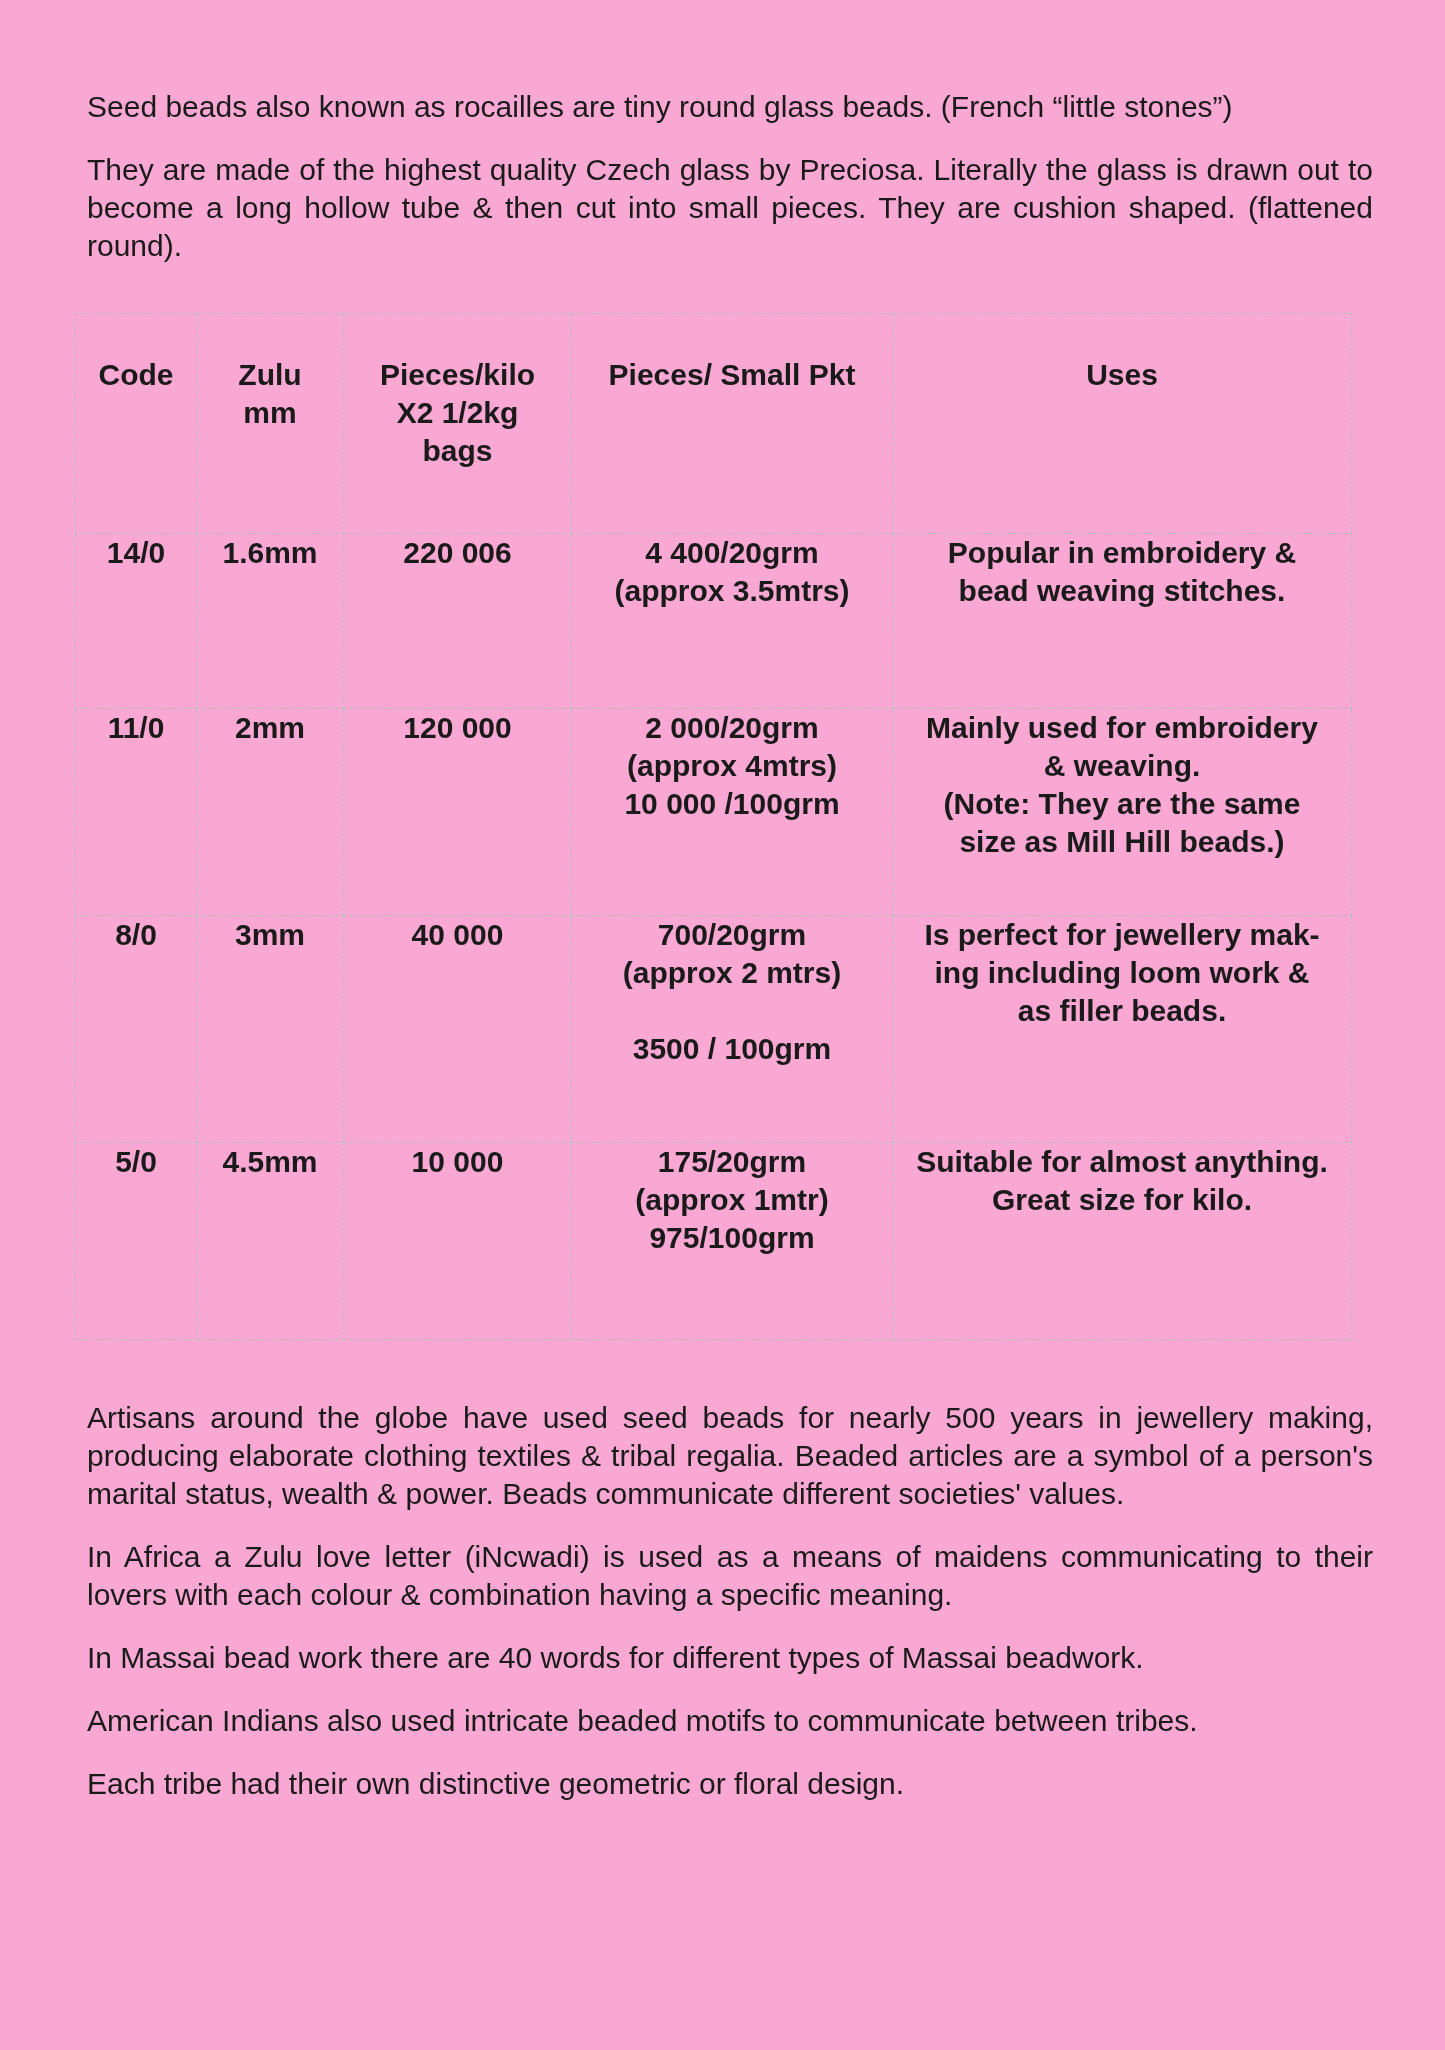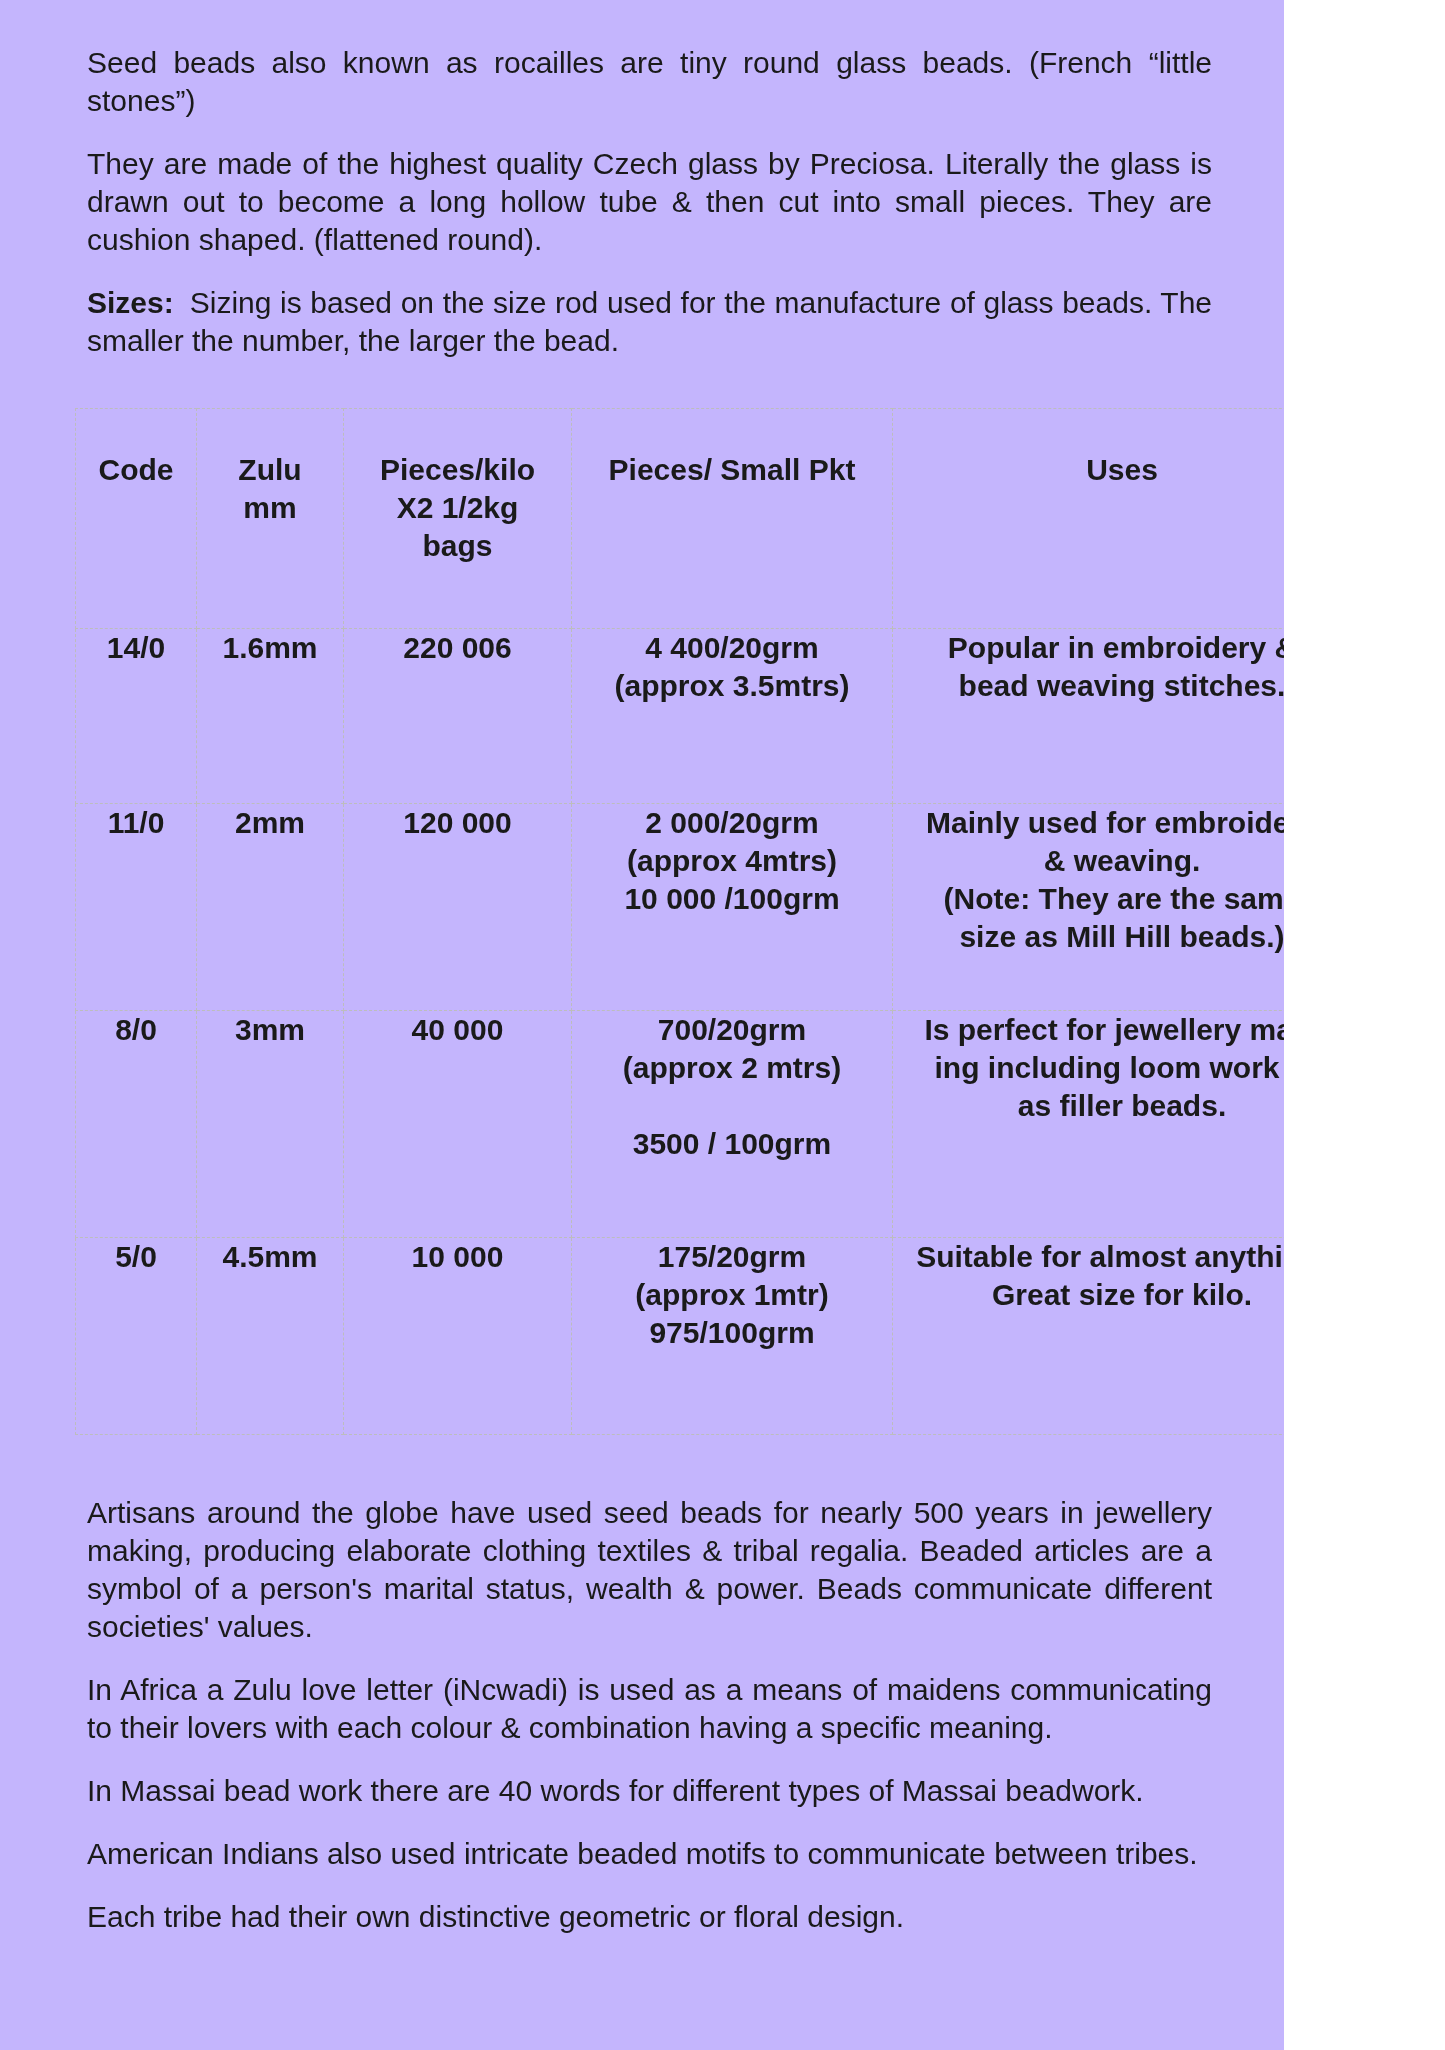--- a/index.html
+++ b/index.html
@@ -1,27 +1,27 @@
 <!DOCTYPE html>
 <html><head>
 <meta charset="utf-8">
 <style>
   html,body{margin:0;padding:0;background:#ffffff;}
   .page{
     position:relative;
-    width:1284px;
+    width:1445px;
     height:2050px;
-    background:#c4b5fd;
+    background:#f9a8d4;
     font-family:"Liberation Sans","DejaVu Sans",sans-serif;
     font-size:30px;
     line-height:38px;
     color:#1a1a1a;
     overflow:hidden;
     box-sizing:border-box;
-    padding-top:44px;
+    padding-top:88px;
   }
   .para{
     margin:0 72px 0 87px;
     text-align:justify;
   }
   .mt17{margin-top:25px;}
   .mt25{margin-top:25px;}
   .mt59{margin-top:59px;}
   .sizes-label{font-weight:bold;margin-right:16px;}
 
@@ -64,21 +64,20 @@
 </style>
 </head>
 <body>
 
 <div class="page">
 
   <p class="para">Seed beads also known as rocailles are tiny round glass beads. (French “little stones”)</p>
 
   <p class="para mt17">They are made of the highest quality Czech glass by Preciosa. Literally the glass is drawn out to become a long hollow tube &amp; then cut into small pieces. They are cushion shaped. (flattened round).</p>
 
-  <p class="para mt25"><span class="sizes-label">Sizes:</span><span>Sizing is based on the size rod used for the manufacture of glass beads. The smaller the number, the larger the bead.</span></p>
 
   <table class="bead-table">
     <colgroup>
       <col class="col-code">
         <col class="col-size">
         <col class="col-kilo">
         <col class="col-pkt">
         <col class="col-uses">
     </colgroup>
     <tbody>

